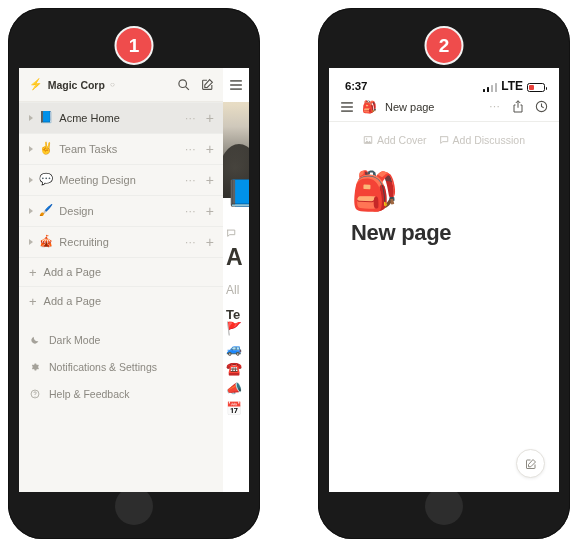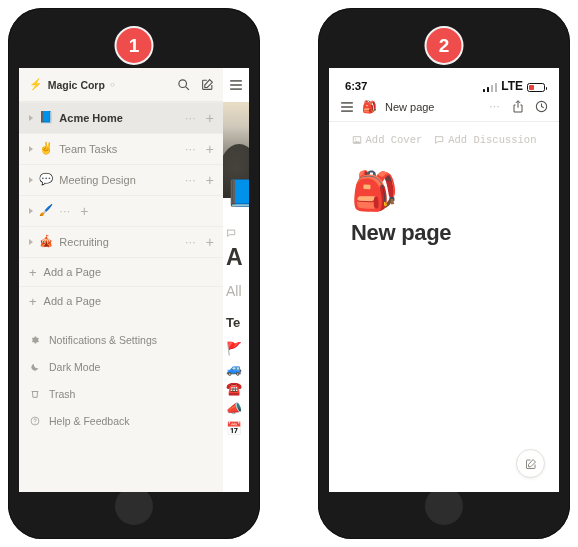--- a/index.html
+++ b/index.html
@@ -148,21 +148,21 @@
     flex: 0 0 auto;
   }
   .pg-emoji { font-size: 11.5px; line-height: 1; flex: 0 0 auto; }
   .pg-title {
     flex: 1;
     font-size: 11px;
     color: #8b8880;
     white-space: nowrap;
     overflow: hidden;
   }
-  .page-row.active .pg-title { color: #37352f; font-weight: bold; }
+  .page-row.active .pg-title { color: #37352f; font-weight: normal; }
   .row-actions { display: flex; align-items: center; gap: 9px; }
   .dots { color: #c2bfb8; font-size: 11px; letter-spacing: 1px; line-height: 1; }
   .plus { color: #b5b2ab; font-size: 14px; line-height: 1; font-weight: 300; }
 
   .add-row {
     display: flex;
     align-items: center;
     gap: 7px;
     height: 29px;
     padding: 0 10px;
@@ -229,30 +229,29 @@
   .peek-comment { color: #b5b2ab; font-size: 10px; margin-bottom: 6px; }
   .peek-h1 {
     font-size: 23px;
     font-weight: bold;
     color: #37352f;
     line-height: 1;
     margin-bottom: 14px;
     white-space: nowrap;
   }
   .peek-sub {
-    font-size: 14px;
+    font-size: 12px;
     color: #b5b2ab;
-    margin-bottom: 16px;
+    margin-bottom: 10px;
     white-space: nowrap;
   }
   .peek-h2 {
     font-size: 13px;
     font-weight: bold;
     color: #37352f;
-    margin-bottom: 12px;
     white-space: nowrap;
   }
   .peek-emoji-list { display: flex; flex-direction: column; gap: 7px; }
   .peek-emoji-list span { font-size: 13px; line-height: 1; }
 
   .hamburger-strip {
     position: absolute;
     right: 0; top: 0;
     width: 26px;
     height: 34px;
@@ -307,21 +306,20 @@
   .nav-emoji { font-size: 12px; line-height: 1; }
   .nav-title { font-size: 11px; color: #37352f; white-space: nowrap; }
   .nav-right { display: flex; align-items: center; gap: 11px; }
 
   .page-actions {
     display: flex;
     align-items: center;
     justify-content: center;
     gap: 12px;
     padding: 12px 0 4px 0;
-    font-family: Liberation Mono, monospace;
   }
   .pa {
     display: flex; align-items: center; gap: 4px;
     font-size: 10.5px; color: #c9c6c0;
   }
 
   .p2-content { padding: 22px 0 0 22px; }
   .p2-icon { font-size: 38px; line-height: 1; margin-bottom: 10px; }
   .p2-h1 {
     font-size: 22px; font-weight: bold; color: #2f2f2f;
@@ -404,20 +402,21 @@
             <span class="pg-title">Meeting Design</span>
             <span class="row-actions">
               <span class="dots">⋯</span>
               <span class="plus">+</span>
             </span>
           </div>
 
           <div class="page-row">
             <span class="tri"></span>
             <span class="pg-emoji">🖌️</span>
+            <span class="pg-title">Design</span>
             <span class="row-actions">
               <span class="dots">⋯</span>
               <span class="plus">+</span>
             </span>
           </div>
 
           <div class="page-row">
             <span class="tri"></span>
             <span class="pg-emoji">🎪</span>
             <span class="pg-title">Recruiting</span>
@@ -436,44 +435,36 @@
           <div class="add-row">
             <span class="plus">+</span>
             <span class="t">Add a Page</span>
           </div>
 
           <div class="divider-gap"></div>
 
           <div class="util-row">
             <span class="util-ic">
               <svg width="10" height="10" viewBox="0 0 24 24" fill="currentColor">
-                  <path d="M12 8a4 4 0 1 0 0 8 4 4 0 0 0 0-8zm0 6a2 2 0 1 1 0-4 2 2 0 0 1 0 4z"></path>
-                  <path d="M19.4 13a7.7 7.7 0 0 0 0-2l2-1.6-2-3.4-2.4 1a7.6 7.6 0 0 0-1.7-1l-.4-2.6h-4l-.4 2.6c-.6.2-1.2.6-1.7 1l-2.4-1-2 3.4L6.6 11a7.7 7.7 0 0 0 0 2l-2 1.6 2 3.4 2.4-1c.5.4 1.1.8 1.7 1l.4 2.6h4l.4-2.6c.6-.2 1.2-.6 1.7-1l2.4 1 2-3.4z"></path>
-                </svg>
-            </span>
-            <span class="t">Notifications &amp; Settings</span>
+                  <path d="M20 14.5A8.5 8.5 0 0 1 9.5 4a8.5 8.5 0 1 0 10.5 10.5z"></path>
+                </svg>
+            </span>
+            <span class="t">Dark Mode</span>
           </div>
 
           <div class="util-row">
             <span class="util-ic">
               <svg width="10" height="10" viewBox="0 0 24 24" fill="currentColor">
-                  <path d="M20 14.5A8.5 8.5 0 0 1 9.5 4a8.5 8.5 0 1 0 10.5 10.5z"></path>
-                </svg>
-            </span>
-            <span class="t">Dark Mode</span>
-          </div>
-
-          <div class="util-row">
-            <span class="util-ic">
-              <svg width="10" height="10" viewBox="0 0 24 24" fill="none" stroke="currentColor" stroke-width="2.4">
-                  <path d="M4 6h16M6 6l1 14h10l1-14"></path>
-                </svg>
-            </span>
-            <span class="t">Trash</span>
-          </div>
+                  <path d="M12 8a4 4 0 1 0 0 8 4 4 0 0 0 0-8zm0 6a2 2 0 1 1 0-4 2 2 0 0 1 0 4z"></path>
+                  <path d="M19.4 13a7.7 7.7 0 0 0 0-2l2-1.6-2-3.4-2.4 1a7.6 7.6 0 0 0-1.7-1l-.4-2.6h-4l-.4 2.6c-.6.2-1.2.6-1.7 1l-2.4-1-2 3.4L6.6 11a7.7 7.7 0 0 0 0 2l-2 1.6 2 3.4 2.4-1c.5.4 1.1.8 1.7 1l.4 2.6h4l.4-2.6c.6-.2 1.2-.6 1.7-1l2.4 1 2-3.4z"></path>
+                </svg>
+            </span>
+            <span class="t">Notifications &amp; Settings</span>
+          </div>
+
 
           <div class="util-row">
             <span class="util-ic">
               <svg width="10" height="10" viewBox="0 0 24 24" fill="none" stroke="currentColor" stroke-width="2">
                   <circle cx="12" cy="12" r="9.5"></circle>
                   <path d="M9.3 9.2a2.8 2.8 0 1 1 3.4 3c-.6.3-.8.8-.8 1.4v.6"></path>
                   <circle cx="12" cy="17.6" r="1.1" fill="currentColor" stroke="none"></circle>
                 </svg>
             </span>
             <span class="t">Help &amp; Feedback</span>

